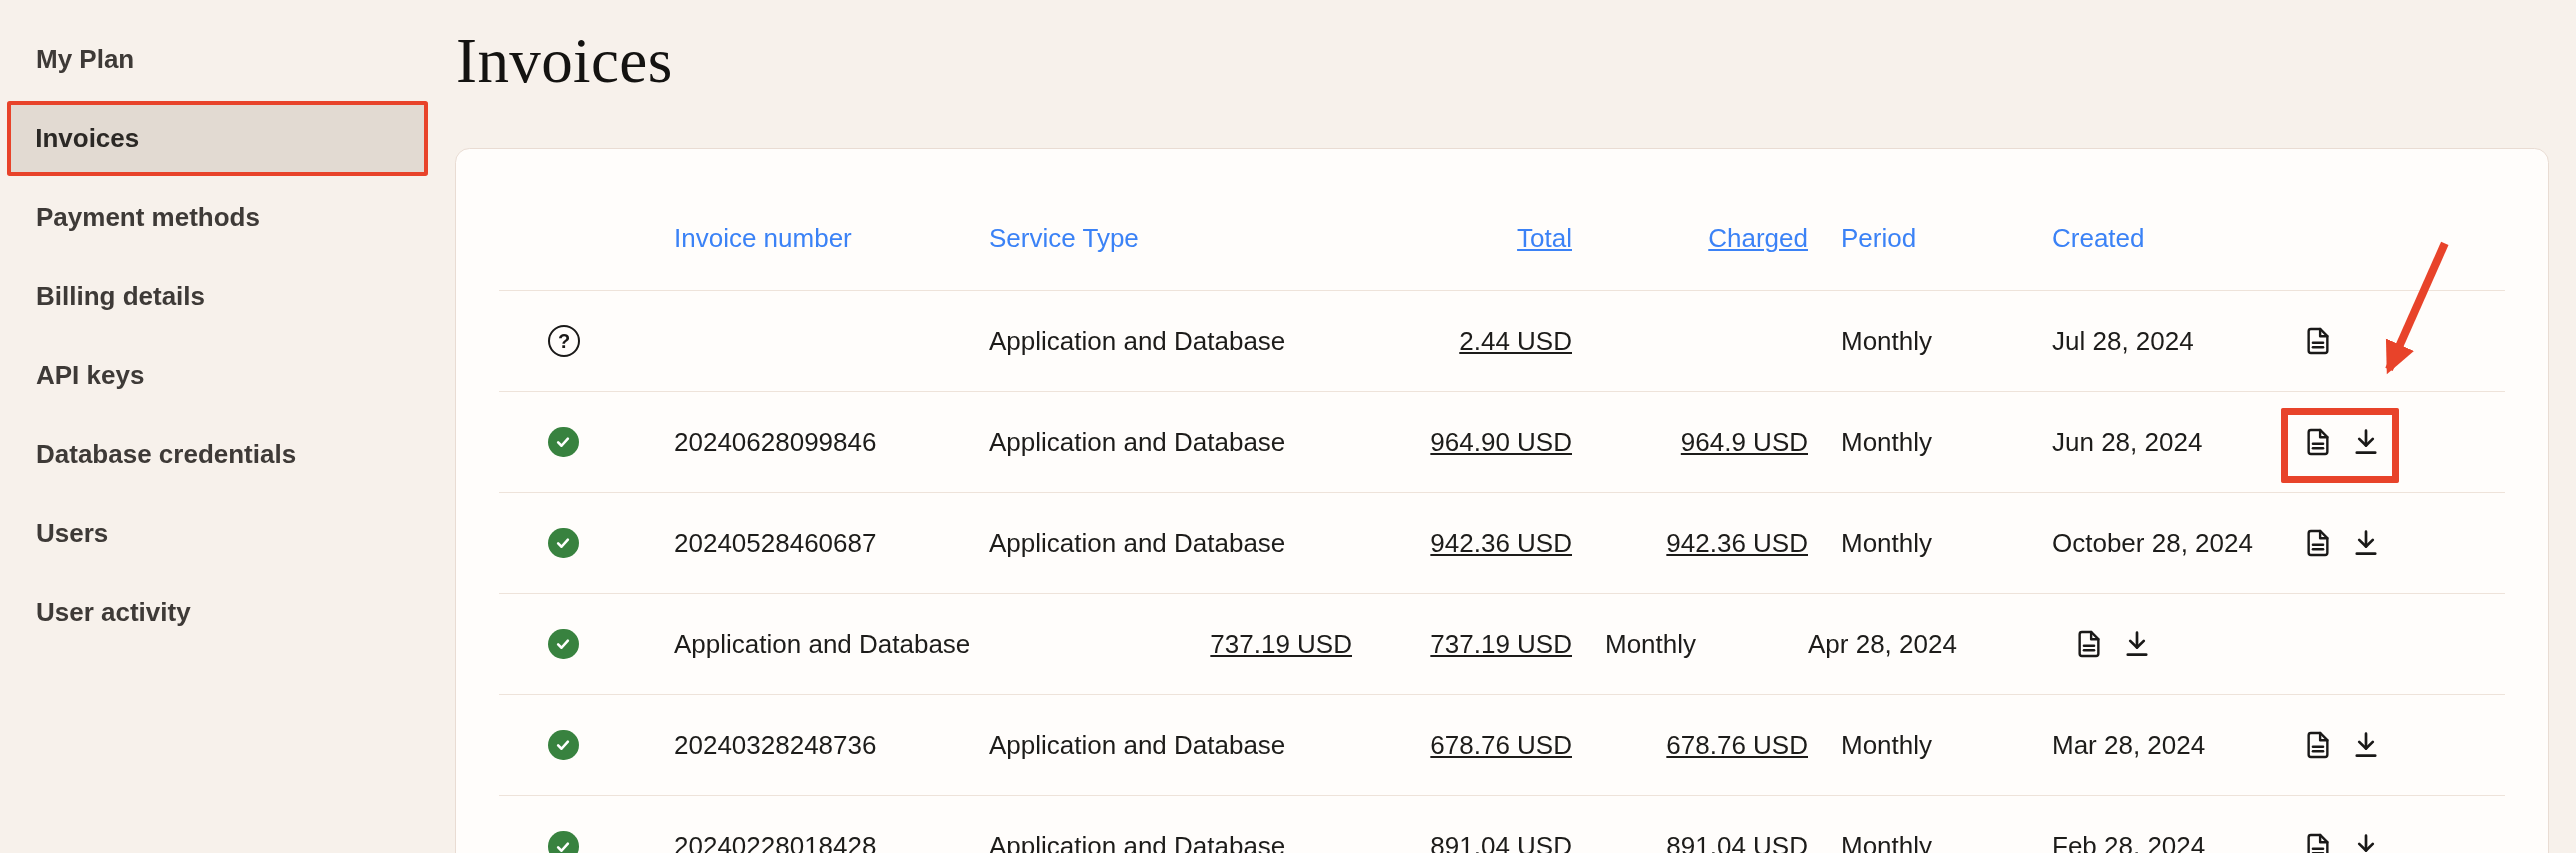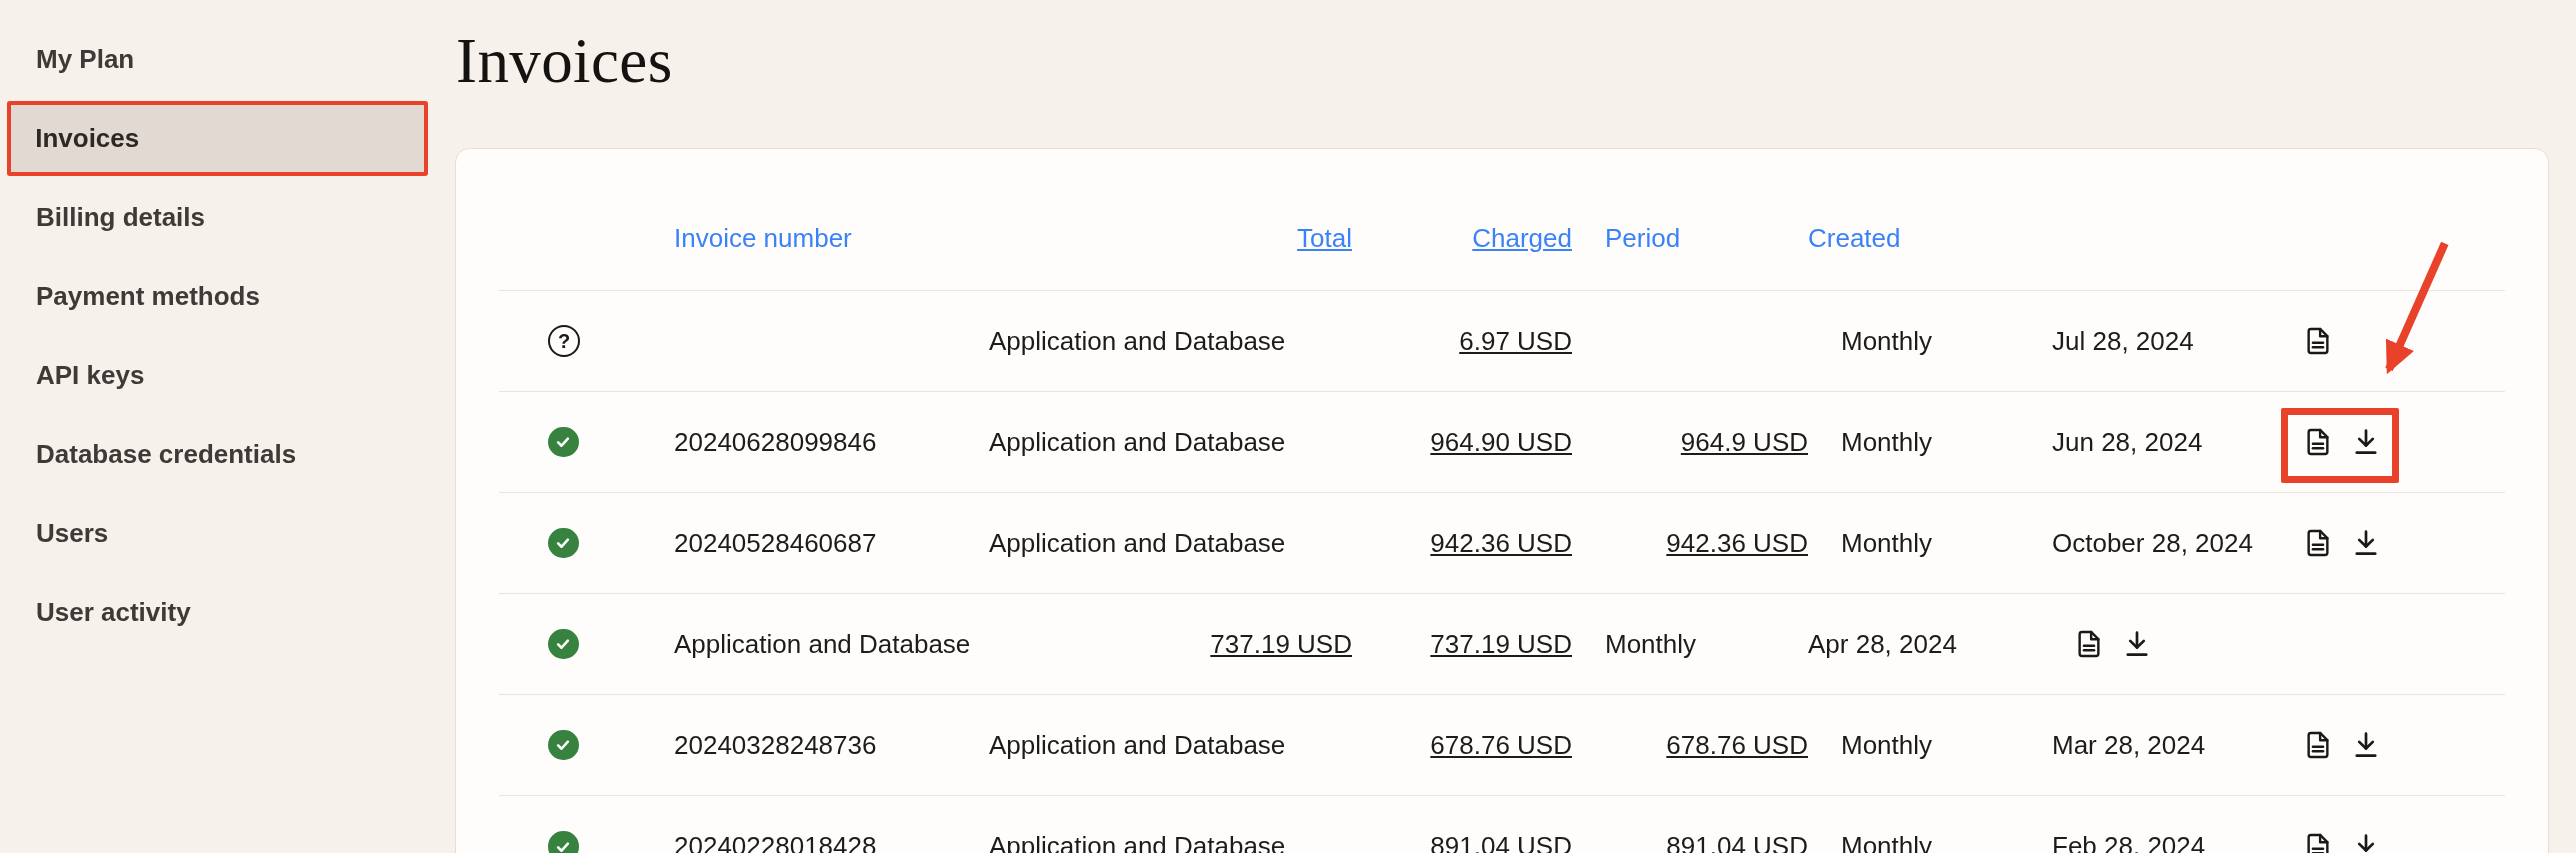--- a/index.html
+++ b/index.html
@@ -141,24 +141,24 @@
 <body>
 
 <nav class="sidebar">
   <div class="nav-item">
     <span>My Plan</span>
   </div>
   <div class="nav-item active">
     <span>Invoices</span>
   </div>
   <div class="nav-item">
+    <span>Payment methods</span>
+  </div>
+  <div class="nav-item">
     <span>Billing details</span>
-  </div>
-  <div class="nav-item">
-    <span>Payment methods</span>
   </div>
   <div class="nav-item">
     <span>API keys</span>
   </div>
   <div class="nav-item">
     <span>Database credentials</span>
   </div>
   <div class="nav-item">
     <span>Users</span>
   </div>
@@ -167,36 +167,37 @@
   </div>
 </nav>
 
 <h1 class="page-title">Invoices</h1>
 
 <section class="card">
 
   <div class="t-row header">
     <div class="cell"></div>
     <div class="cell">Invoice number</div>
+    <div class="cell">Service Type</div>
     <div class="cell right">Total</div>
     <div class="cell right">Charged</div>
     <div class="cell pad-period">Period</div>
     <div class="cell">Created</div>
     <div class="cell"></div>
   </div>
 
   <div class="t-row">
     <div class="status-wrap">
       <div class="help-badge">
         <span>?</span>
       </div>
     </div>
     <div class="cell"></div>
     <div class="cell">Application and Database</div>
-    <div class="cell right">6.97 USD</div>
+    <div class="cell right">2.44 USD</div>
     <div class="cell right"></div>
     <div class="cell pad-period">Monthly</div>
     <div class="cell">Jul 28, 2024</div>
     <div class="icons-wrap">
       <button class="icon-btn">
         <svg viewBox="0 0 24 24" fill="none" stroke="#1a1918" stroke-width="1.7" stroke-linecap="round" stroke-linejoin="round">
           <path d="M13.5 3.5 H7 a1.6 1.6 0 0 0 -1.6 1.6 v13.8 a1.6 1.6 0 0 0 1.6 1.6 h10 a1.6 1.6 0 0 0 1.6 -1.6 V8.6 Z"></path>
           <path d="M13.5 3.5 V8.6 h5.1"></path>
           <line x1="8.4" y1="13.2" x2="15.6" y2="13.2"></line>
           <line x1="8.4" y1="16.4" x2="15.6" y2="16.4"></line>

